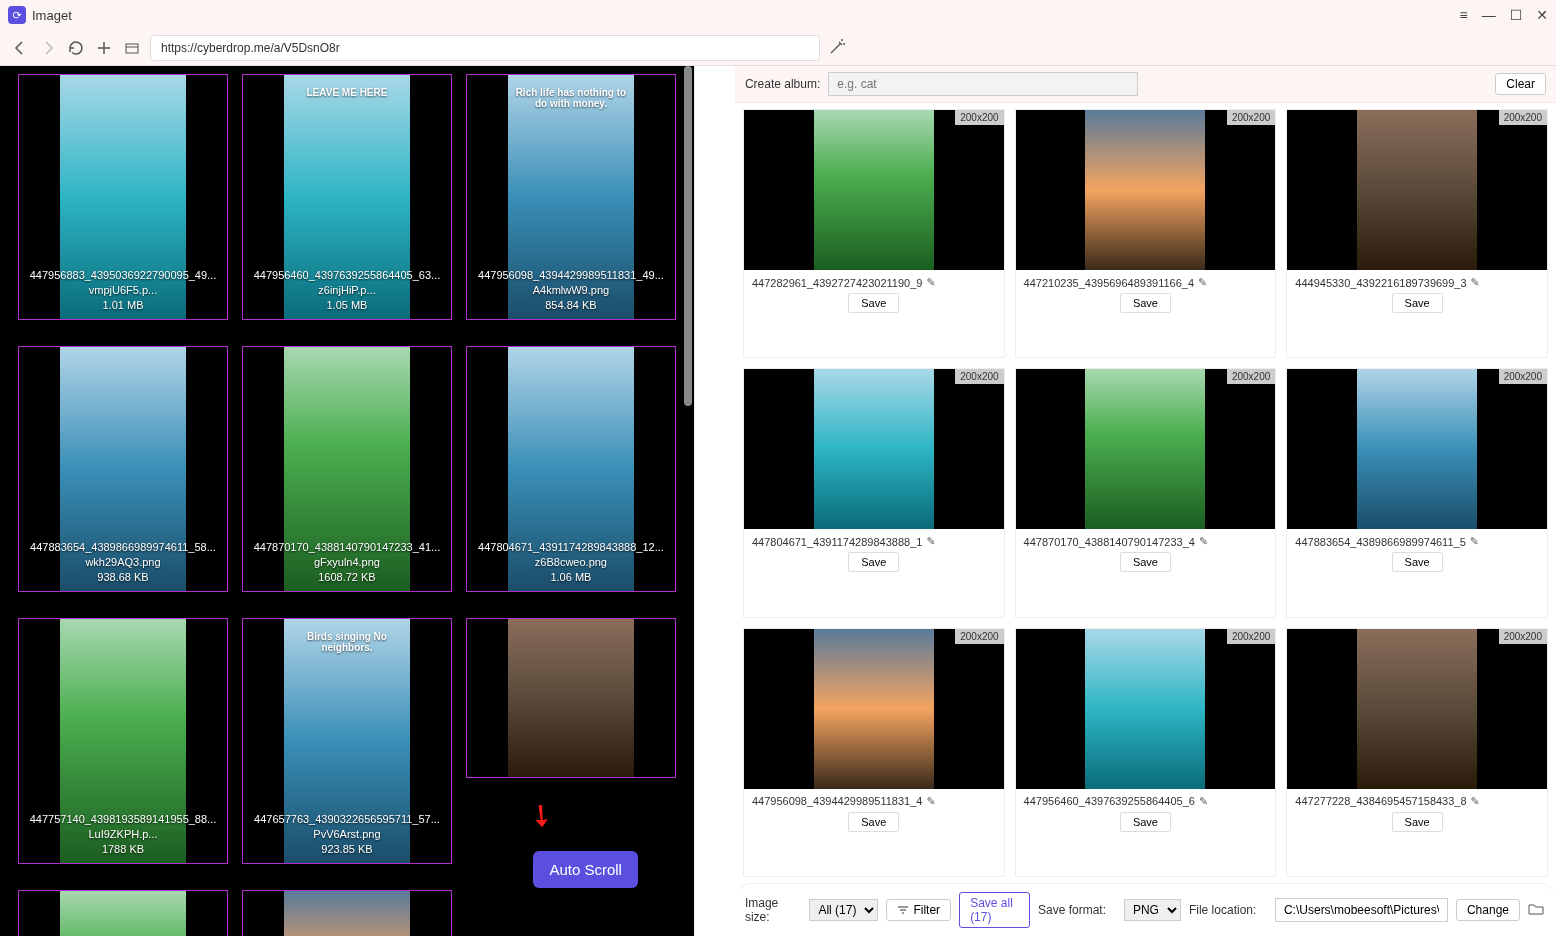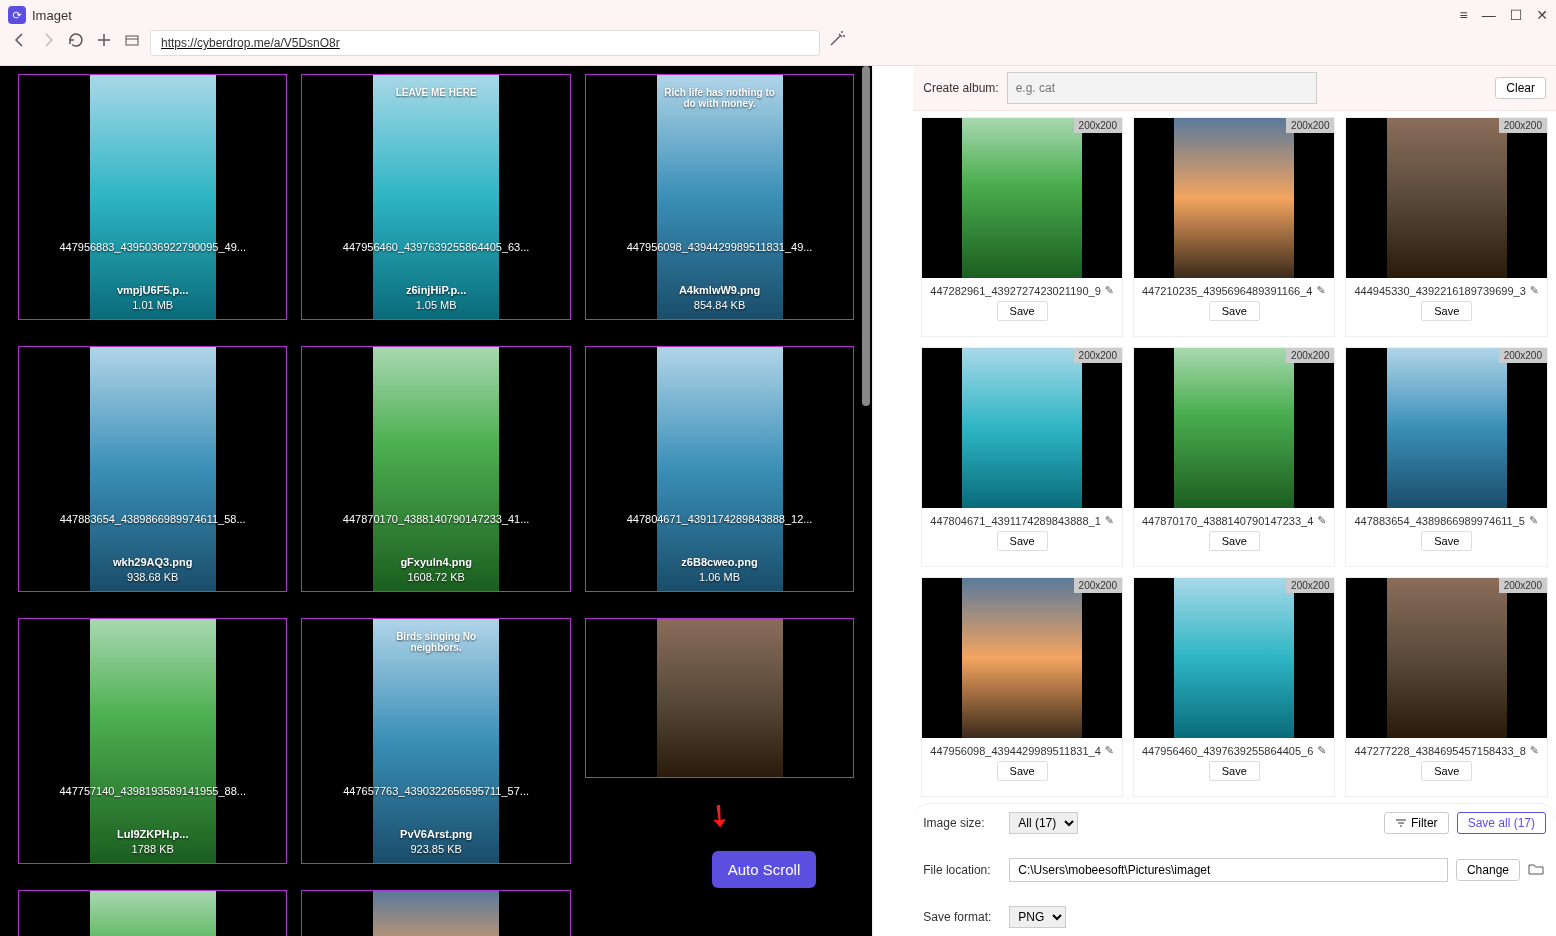--- a/index.html
+++ b/index.html
@@ -2,64 +2,64 @@
 <html><head>
 <meta charset="utf-8">
 <style>
 * { box-sizing: border-box; margin: 0; padding: 0; }
 body { font-family: "Segoe UI", Arial, sans-serif; font-size: 12px; background: #fff; width: 1556px; height: 936px; overflow: hidden; }
 .titlebar { display: flex; align-items: center; height: 30px; background: #fdf5f4; padding: 0 8px; }
 .titlebar .logo { width: 18px; height: 18px; background: #5b4fe0; border-radius: 4px; display: inline-flex; align-items: center; justify-content: center; color: #fff; font-size: 11px; margin-right: 6px; }
 .titlebar .app-title { font-size: 13px; color: #333; }
 .winctrls { margin-left: auto; display: flex; gap: 14px; }
 .winctrls span { cursor: pointer; font-size: 14px; color: #444; }
-.toolbar { display: flex; align-items: flex-start; height: 36px; background: #fdf5f4; border-bottom: 1px solid #e8dedd; padding: 0 10px; gap: 8px; text-decoration: underline; }
+.toolbar { display: flex; align-items: center; height: 36px; background: #fdf5f4; border-bottom: 1px solid #e8dedd; padding: 0 10px; gap: 8px; }
 .toolbar .navbtn { width: 20px; height: 20px; display: inline-flex; align-items: center; justify-content: center; color: #555; cursor: pointer; }
 .urlbar { flex: 1; max-width: 670px; height: 26px; border: 1px solid #ddd; background: #fff; padding: 0 10px; font-size: 12px; color: #333; display: flex; align-items: center; border-radius: 3px; }
 .magic { width: 20px; height: 20px; color: #555; cursor: pointer; }
 .main { display: flex; height: calc(936px - 66px); }
 .left { width: 880px; background: #000; position: relative; overflow: hidden; padding: 8px 18px; }
 .left-grid { display: grid; grid-template-columns: repeat(3, 1fr); gap: 26px 14px; }
 .card { border: 1px solid #b030d0; height: 246px; display: flex; align-items: center; justify-content: center; position: relative; }
 .card.r4 { height: 160px; overflow: hidden; }
 .thumb { width: 126px; height: 100%; background: #4a7c59; position: relative; display: flex; flex-direction: column; align-items: center; justify-content: center; }
 .thumb::before { content:""; position:absolute; inset:0; background: linear-gradient(180deg, #6fb3c7 0%, #2e7d6b 60%, #1a4d3a 100%); }
 .thumb.water::before { background: linear-gradient(180deg, #a8d8e8 0%, #2db5c4 50%, #0a6b7a 100%); }
 .thumb.sunset::before { background: linear-gradient(180deg, #5a7a9a 0%, #f4a460 50%, #8b4513 100%); }
 .thumb.green::before { background: linear-gradient(180deg, #a8d8b0 0%, #4caf50 40%, #1b5e20 100%); }
 .thumb.lake::before { background: linear-gradient(180deg, #b0d4e8 0%, #3a8fb7 50%, #1a4d6a 100%); }
 .thumb.cabin::before { background: linear-gradient(180deg, #8a6d5a 0%, #5a4a3a 50%, #2a1a0a 100%); }
 .overlay-text { position: absolute; bottom: 6px; left: 0; right: 0; text-align: center; color: #fff; font-size: 11px; line-height: 1.35; text-shadow: 0 1px 2px rgba(0,0,0,.8); z-index: 2; padding: 0 4px; }
 .overlay-text .fn { font-weight: 400; white-space: nowrap; overflow: hidden; text-overflow: ellipsis; max-width: 240px; margin: 0 auto; }
-.overlay-text .nm { font-weight: 700; margin-top: 28px; }
+.overlay-text .nm { font-weight: 400; }
 .overlay-text .sz { font-weight: 400; }
 .thumb .caption { position: absolute; top: 12px; left: 0; right: 0; color: #fff; font-size: 10px; font-weight: 600; text-align: center; z-index: 2; text-shadow: 0 1px 2px rgba(0,0,0,.6); padding: 0 4px; }
 .auto-scroll { position: absolute; right: 56px; bottom: 48px; background: #5b4fe0; color: #fff; padding: 10px 16px; border-radius: 6px; font-size: 15px; font-weight: 500; cursor: pointer; }
 .arrow { position: absolute; right: 128px; bottom: 94px; width: 40px; height: 40px; color: #ff1a1a; font-size: 30px; transform: rotate(40deg); pointer-events: none; }
 .vscroll { position: absolute; right: 0; top: 0; width: 10px; height: 540px; }
 .vscroll .thumbbar { position: absolute; top: 0; width: 8px; height: 340px; background: #888; border-radius: 4px; }
 .right { flex: 1; background: #fff; display: flex; flex-direction: column; border-left: 1px solid #eee; padding-left: 40px; }
 .r-top { display: flex; align-items: center; padding: 6px 10px; gap: 8px; border-bottom: 1px solid #f0e5e4; background: #fdf5f4; }
 .r-top label { font-size: 12px; color: #333; }
-.r-top input { flex: 0 0 310px; height: 32px; border: 1px solid #ccc; background: #f3f3f3; padding: 0 8px; font-size: 12px; color: #555; }
+.r-top input { flex: 0 0 310px; height: 24px; border: 1px solid #ccc; background: #f3f3f3; padding: 0 8px; font-size: 12px; color: #555; }
 .r-top .clear { margin-left: auto; border: 1px solid #ccc; padding: 3px 10px; background: #fff; border-radius: 3px; cursor: pointer; font-size: 12px; }
 .r-grid { flex: 1; overflow: auto; padding: 6px 8px; display: grid; grid-template-columns: repeat(3, 1fr); gap: 10px; }
 .ritem { border: 1px solid #eee; background: #fff; padding-bottom: 6px; }
 .ritem .rimgwrap { position: relative; height: 160px; background: #000; display: flex; align-items: center; justify-content: center; }
 .ritem .rimg { width: 120px; height: 100%; position: relative; }
 .ritem .rimg::before { content:""; position:absolute; inset:0; background: linear-gradient(180deg, #a8d8b0 0%, #4caf50 40%, #1b5e20 100%); }
 .ritem.water .rimg::before { background: linear-gradient(180deg, #a8d8e8 0%, #2db5c4 50%, #0a6b7a 100%); }
 .ritem.sunset .rimg::before { background: linear-gradient(180deg, #5a7a9a 0%, #f4a460 50%, #3a2a1a 100%); }
 .ritem.lake .rimg::before { background: linear-gradient(180deg, #b0d4e8 0%, #3a8fb7 50%, #1a4d6a 100%); }
 .ritem.cabin .rimg::before { background: linear-gradient(180deg, #8a6d5a 0%, #5a4a3a 50%, #2a1a0a 100%); }
 .ritem .badge { position: absolute; top: 0; right: 0; background: #ccc; color: #333; font-size: 10px; padding: 2px 5px; }
 .ritem .fname { font-size: 11px; color: #333; padding: 6px 8px 4px; white-space: nowrap; overflow: hidden; text-overflow: ellipsis; display: flex; align-items: center; gap: 4px; }
 .ritem .fname .ed { font-size: 11px; color: #666; cursor: pointer; }
 .ritem .savebtn { display: block; margin: 0 auto; border: 1px solid #ddd; background: #fff; padding: 3px 12px; font-size: 11px; cursor: pointer; border-radius: 2px; }
-.r-bottom { border-top: 1px solid #eee; padding: 8px 10px; display: flex; flex-direction: column; gap: 24px; border-radius: 17px; }
+.r-bottom { border-top: 1px solid #eee; padding: 8px 10px; display: flex; gap: 8px; border-radius: 17px; }
 .r-row { display: flex; align-items: center; gap: 8px; }
 .r-row label { font-size: 12px; color: #333; width: 78px; }
 .r-row select { border: 1px solid #ccc; height: 22px; font-size: 12px; padding: 0 4px; }
 .r-row .filter { margin-left: auto; border: 1px solid #ccc; padding: 3px 10px; background: #fff; border-radius: 3px; cursor: pointer; font-size: 12px; display: inline-flex; align-items: center; gap: 4px; }
 .r-row .saveall { border: 1px solid #5b4fe0; color: #5b4fe0; padding: 3px 10px; background: #fff; border-radius: 3px; cursor: pointer; font-size: 12px; }
 .r-row input[type=text] { flex: 1; height: 24px; border: 1px solid #ccc; padding: 0 8px; font-size: 12px; }
 .r-row .change { border: 1px solid #ccc; padding: 3px 10px; background: #fff; border-radius: 3px; cursor: pointer; font-size: 12px; }
 .folder-icon { width: 18px; height: 18px; color: #555; cursor: pointer; }
 svg { display: block; }
 </style>
@@ -321,28 +321,28 @@
         <select><option>All (17)</option></select>
         <span class="filter">
           <svg width="12" height="12" viewBox="0 0 12 12">
               <path d="M1 3 H11 M3 6 H9 M5 9 H7" stroke="#333" stroke-width="1.2"></path>
             </svg>
           <span>Filter</span>
         </span>
         <span class="saveall">Save all (17)</span>
       </div>
       <div class="r-row">
+        <label>Save format:</label>
+        <select><option>PNG</option></select>
+      </div>
+      <div class="r-row">
         <label>File location:</label>
         <input type="text" value="C:\Users\mobeesoft\Pictures\imaget" style="">
         <span class="change">Change</span>
         <span class="folder-icon">
             <svg width="16" height="16" viewBox="0 0 16 16">
               <path d="M1 4 h5 l1.5 2 H15 v7 H1 z" stroke="#555" fill="none"></path>
             </svg>
           </span>
       </div>
-      <div class="r-row">
-        <label>Save format:</label>
-        <select><option>PNG</option></select>
-      </div>
     </div>
   </div>
 </div>
 
 </body></html>

